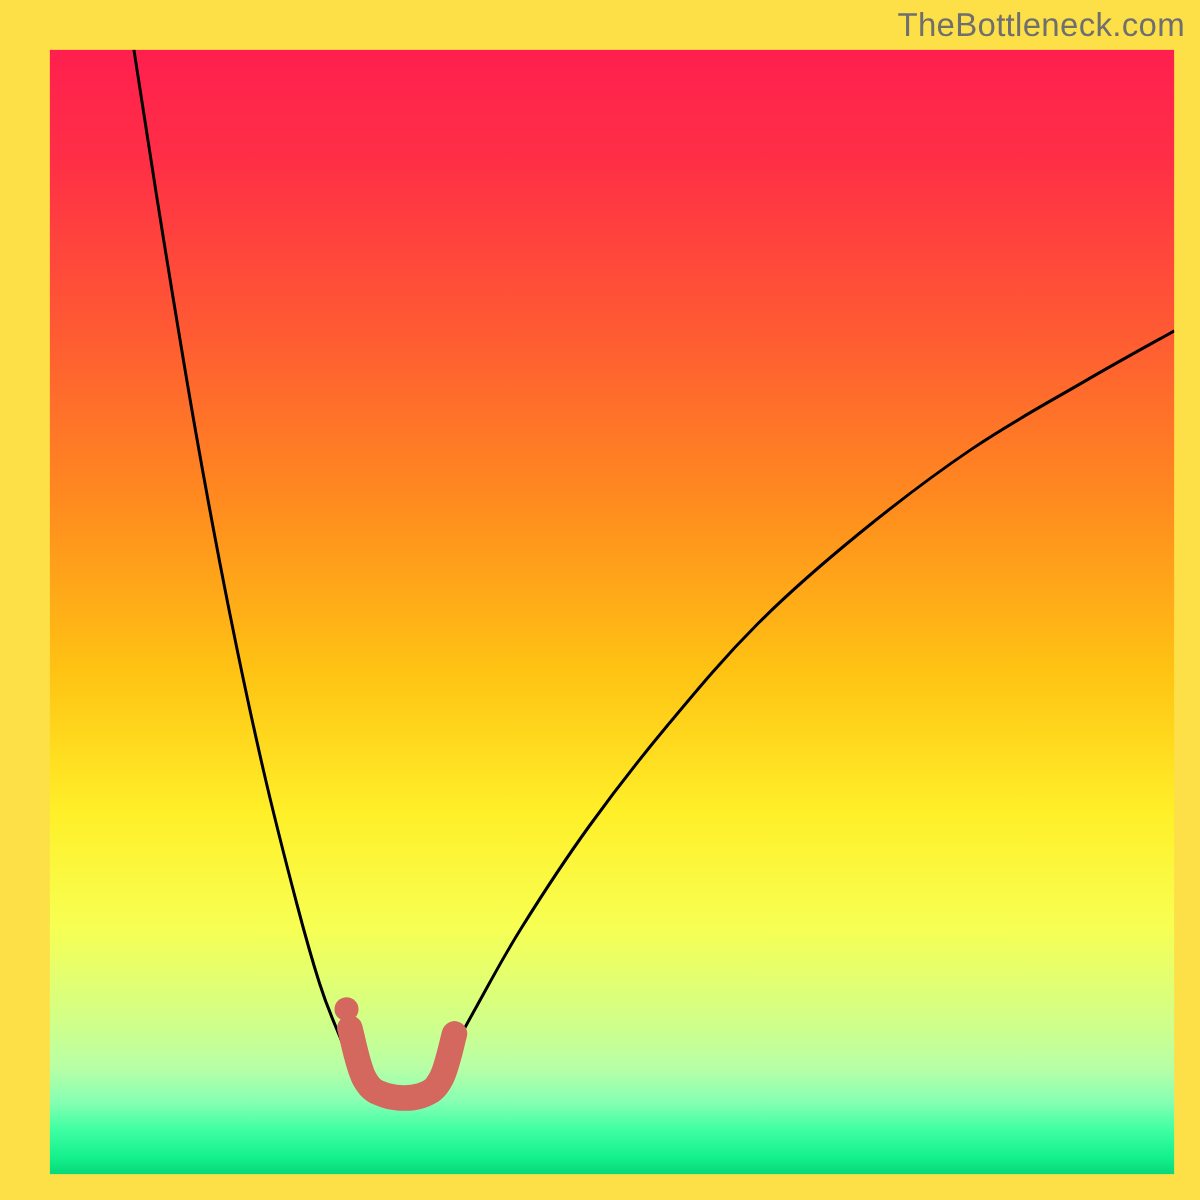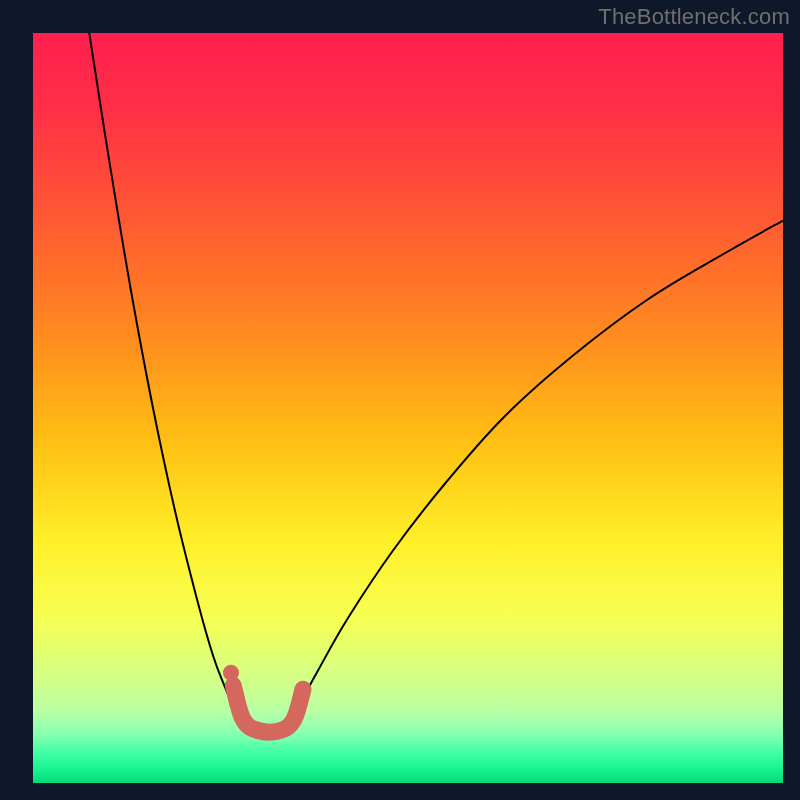--- a/index.html
+++ b/index.html
@@ -10,21 +10,21 @@
     background: #000;
     overflow: hidden;
     font-family: Arial, Helvetica, sans-serif;
   }
   .frame {
     position: absolute;
     left: 0;
     top: 0;
     width: 800px;
     height: 800px;
-    background: #0f172a;
+    background: #fde047;
   }
   .watermark {
     position: absolute;
     top: 4px;
     right: 10px;
     color: #6f6f6f;
     font-size: 22px;
     font-weight: 500;
     letter-spacing: 0.2px;
     z-index: 10;

